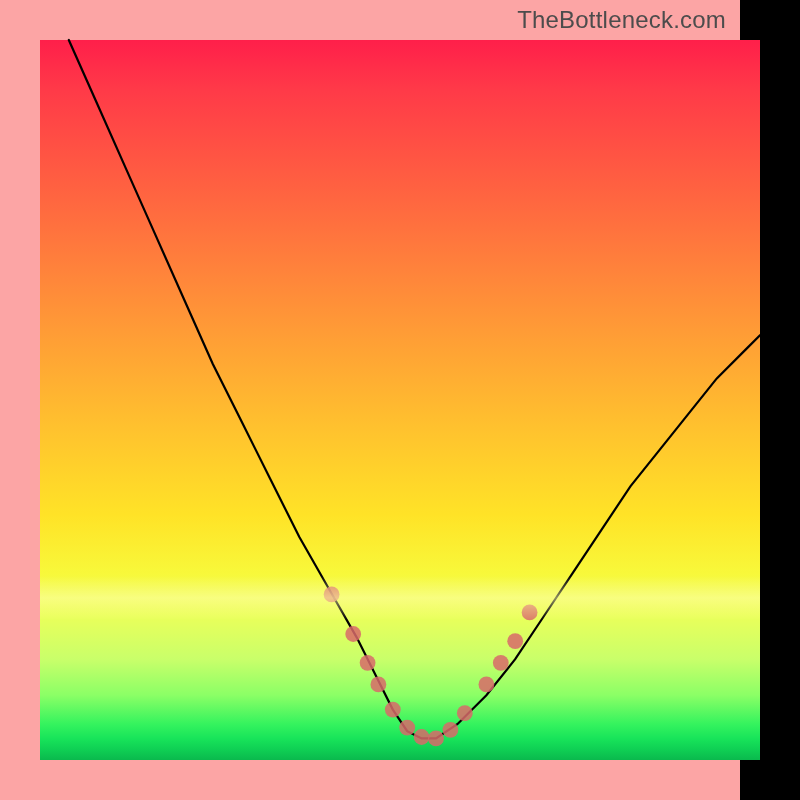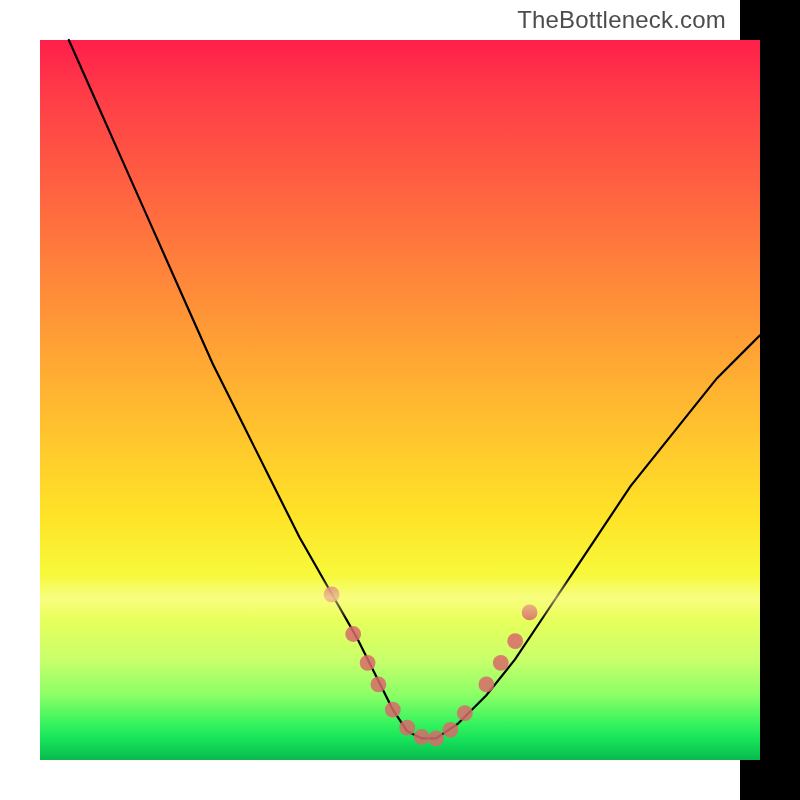--- a/index.html
+++ b/index.html
@@ -10,21 +10,21 @@
     overflow: hidden;
     background: #000;
     font-family: Arial, Helvetica, sans-serif;
   }
   .frame {
     position: absolute;
     left: 0;
     top: 0;
     width: 740px;
     height: 800px;
-    background: #ffffff;
+    background: #fca5a5;
   }
   .plot {
     position: absolute;
     left: 40px;
     top: 40px;
     width: 720px;
     height: 720px;
     
     background: linear-gradient(
       to bottom,

